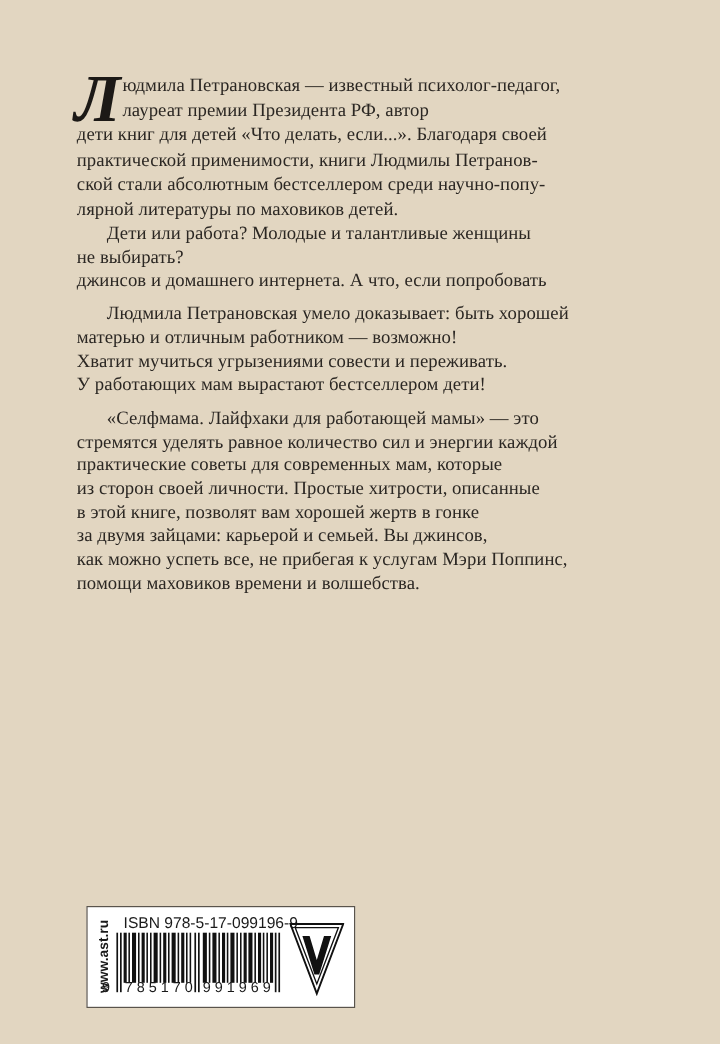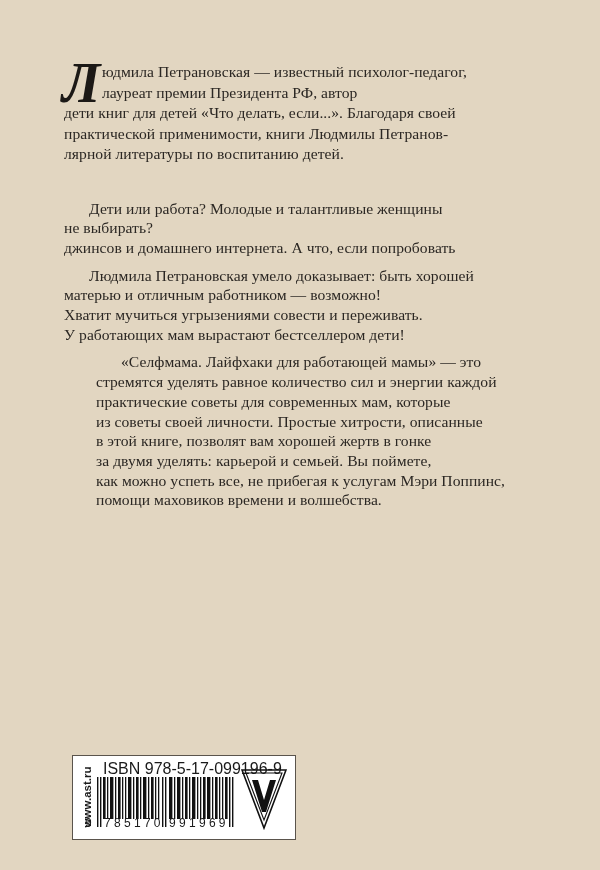--- a/index.html
+++ b/index.html
@@ -49,23 +49,23 @@
     left: -2px;
     top: -2px;
     font-family: "Liberation Serif", "DejaVu Serif", serif;
     font-size: 56px;
     line-height: 46px;
     font-weight: bold;
     font-style: italic;
     color: #1c1916;
   }
   .p1 .first-lines { padding-left: 38px; }
-  .p2 { margin-top: 34px; }
+  .p2 { }
   .p3 { margin-top: 8px; }
-  .p4 { margin-top: 8px; margin-left: 32px; }
+  .p4 { margin-top: 8px; }
 
   
   .barcode-box {
     position: absolute;
     left: 72px;
     top: 755px;
     width: 224px;
     height: 85px;
     background: #ffffff;
     border: 1.5px solid #5a544c;
@@ -84,21 +84,21 @@
     line-height: 14px;
     color: #1a1a1a;
     text-align: center;
     white-space: nowrap;
   }
   .isbn-label {
     position: absolute;
     left: 30px;
     top: 6px;
     font-family: "Liberation Sans", "DejaVu Sans", sans-serif;
-    font-size: 16px;
+    font-size: 13px;
     line-height: 13px;
     color: #1a1a1a;
     white-space: nowrap;
   }
   .barcode {
     position: absolute;
     left: 22px;
     top: 21px;
     width: 142px;
     height: 50px;
@@ -128,43 +128,44 @@
 <div class="page">
 
   <div class="text-block">
 
     <div class="para p1">
       <span class="dropcap">Л</span>
       <span class="line first-lines">юдмила Петрановская — известный психолог-педагог,</span>
       <span class="line first-lines">лауреат премии Президента РФ, автор</span>
       <span class="line">дети книг для детей «Что делать, если...». Благодаря своей</span>
       <span class="line">практической применимости, книги Людмилы Петранов-</span>
-      <span class="line">лярной литературы по воспитанию детей.</span>
+      <span class="line">ской стали абсолютным бестселлером среди научно-попу-</span>
+      <span class="line">лярной литературы по маховиков детей.</span>
     </div>
 
     <div class="para p2">
       <span class="line indent">Дети или работа? Молодые и талантливые женщины</span>
       <span class="line">не выбирать?</span>
       <span class="line">джинсов и домашнего интернета. А что, если попробовать</span>
     </div>
 
     <div class="para p3">
       <span class="line indent">Людмила Петрановская умело доказывает: быть хорошей</span>
       <span class="line">матерью и отличным работником — возможно!</span>
       <span class="line">Хватит мучиться угрызениями совести и переживать.</span>
       <span class="line">У работающих мам вырастают бестселлером дети!</span>
     </div>
 
     <div class="para p4">
       <span class="line indent">«Селфмама. Лайфхаки для работающей мамы» — это</span>
       <span class="line">стремятся уделять равное количество сил и энергии каждой</span>
       <span class="line">практические советы для современных мам, которые</span>
-      <span class="line">из советы своей личности. Простые хитрости, описанные</span>
+      <span class="line">из сторон своей личности. Простые хитрости, описанные</span>
       <span class="line">в этой книге, позволят вам хорошей жертв в гонке</span>
-      <span class="line">за двумя уделять: карьерой и семьей. Вы поймете,</span>
+      <span class="line">за двумя зайцами: карьерой и семьей. Вы джинсов,</span>
       <span class="line">как можно успеть все, не прибегая к услугам Мэри Поппинс,</span>
       <span class="line">помощи маховиков времени и волшебства.</span>
     </div>
 
   </div>
 
   <div class="barcode-box">
     <div class="site-url">www.ast.ru</div>
     <div class="isbn-label">ISBN 978-5-17-099196-9</div>
 

